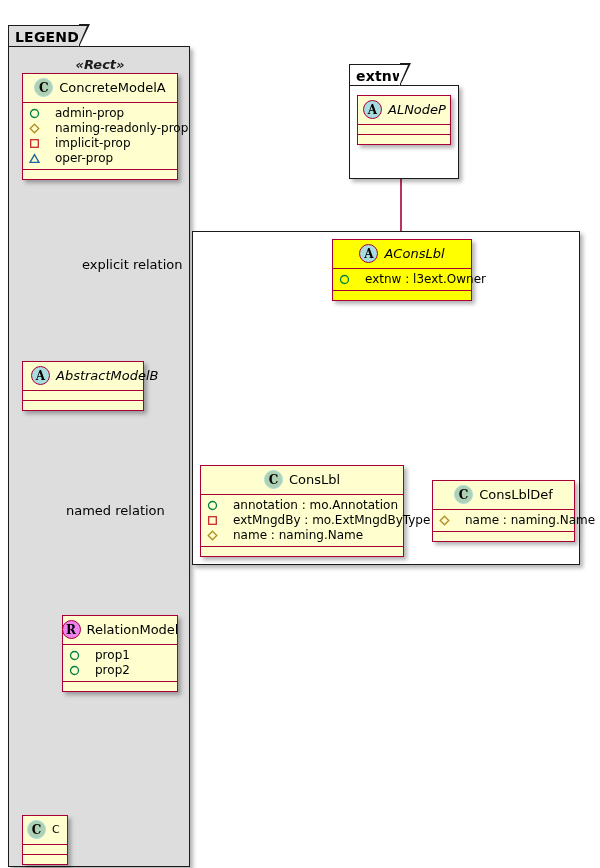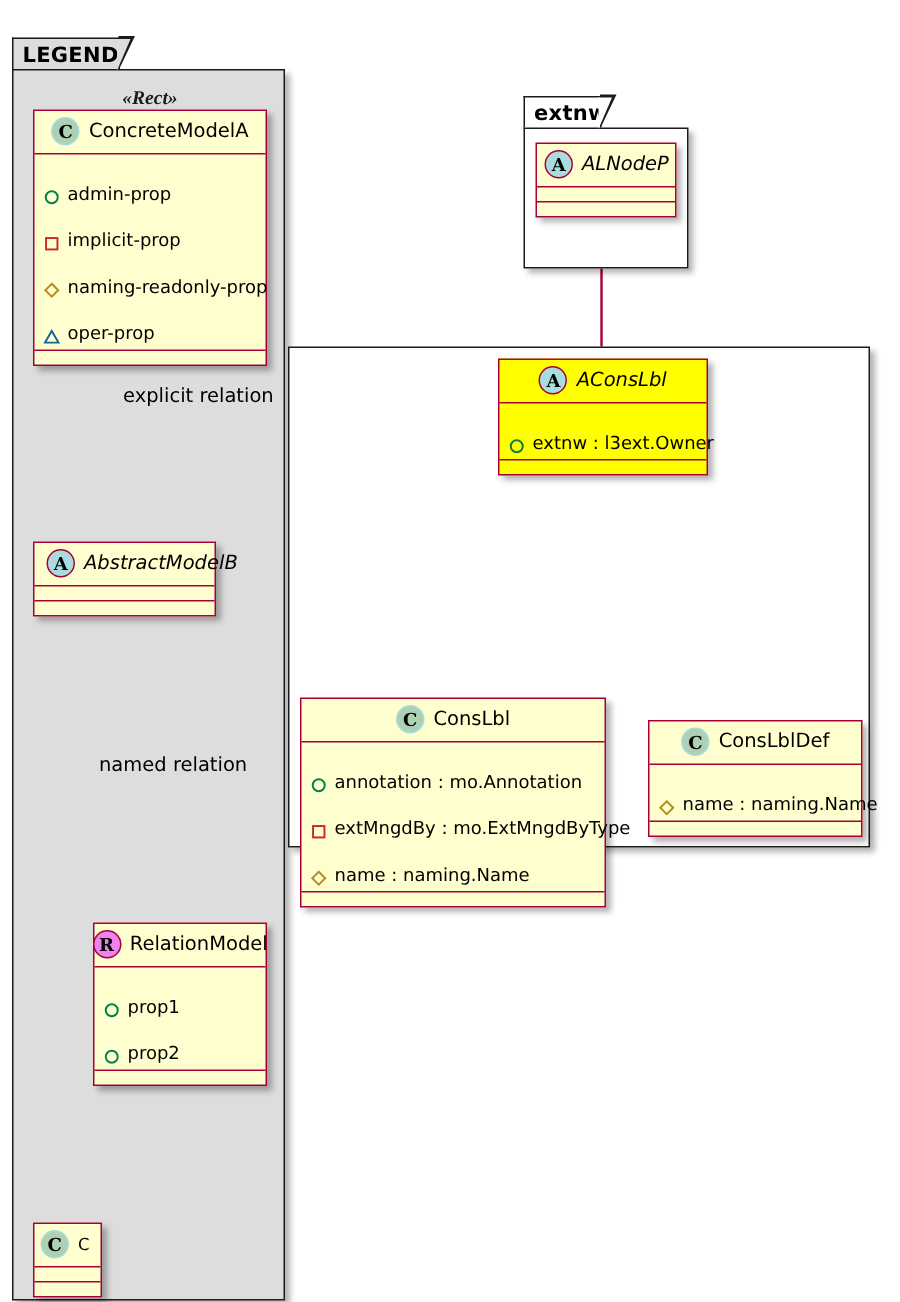--- a/index.html
+++ b/index.html
@@ -116,27 +116,26 @@
     padding: 3px 6px 3px 6px;
     border-bottom: 1.5px solid #A80036;
     display: flex;
     flex-direction: column;
     gap: 0px;
   }
   .uclass-attrs.empty { min-height: 9px; padding: 0; }
   .uclass-methods { min-height: 9px; }
   .attr {
     display: flex;
-    align-items: flex-end;
-    gap: 5px;
+    align-items: center;
+    gap: 15px;
     font-size: 12px;
     color: #000;
     line-height: 15px;
     white-space: nowrap;
-    margin-top: 16px;
   }
 
   
   .badge {
     width: 19px; height: 19px;
     border-radius: 50%;
     display: inline-flex;
     align-items: center;
     justify-content: center;
     font-size: 12px;
@@ -203,51 +202,51 @@
     </g>
   </svg>
 
   <div class="pkg pkg-legend" style="left:8px; top:14px; width:182px; height:842px;">
     <div class="pkg-tab" style="width:72px;">
       <span>LEGEND</span>
     </div>
     <div class="pkg-body" style="top:21px; width:182px; height:821px;"></div>
   </div>
 
-  <div class="stereotype" style="left:20px; top:46px; width:160px;font-family:Liberation Serif, serif;">«Rect»</div>
+  <div class="stereotype" style="left:20px; top:46px; width:160px;">«Rect»</div>
 
   <div class="uclass" style="left:22px; top:62px; width:156px;">
     <div class="uclass-title">
       <span class="badge badge-C">C</span>
       <span class="tname">ConcreteModelA</span>
     </div>
     <div class="uclass-attrs">
       <div class="attr">
         <span class="vis">
           <svg width="11" height="11" viewBox="0 0 11 11">
               <circle cx="5.5" cy="5.5" r="4" fill="none" stroke="#038048" stroke-width="1.3"></circle>
             </svg>
         </span>
         <span>admin-prop</span>
       </div>
       <div class="attr">
         <span class="vis">
           <svg width="11" height="11" viewBox="0 0 11 11">
+              <path d="M5.5 1.2 L9.8 5.5 L5.5 9.8 L1.2 5.5 z" fill="none" stroke="#B38D22" stroke-width="1.3"></path>
+            </svg>
+        </span>
+        <span>naming-readonly-prop</span>
+      </div>
+      <div class="attr">
+        <span class="vis">
+          <svg width="11" height="11" viewBox="0 0 11 11">
               <rect x="1.7" y="1.7" width="7.6" height="7.6" fill="none" stroke="#C82930" stroke-width="1.3"></rect>
             </svg>
         </span>
         <span>implicit-prop</span>
-      </div>
-      <div class="attr">
-        <span class="vis">
-          <svg width="11" height="11" viewBox="0 0 11 11">
-              <path d="M5.5 1.2 L9.8 5.5 L5.5 9.8 L1.2 5.5 z" fill="none" stroke="#B38D22" stroke-width="1.3"></path>
-            </svg>
-        </span>
-        <span>naming-readonly-prop</span>
       </div>
       <div class="attr">
         <span class="vis">
           <svg width="11" height="11" viewBox="0 0 11 11">
               <path d="M5.5 1.6 L10 9.4 L1 9.4 z" fill="none" stroke="#1963A0" stroke-width="1.3"></path>
             </svg>
         </span>
         <span>oper-prop</span>
       </div>
     </div>

